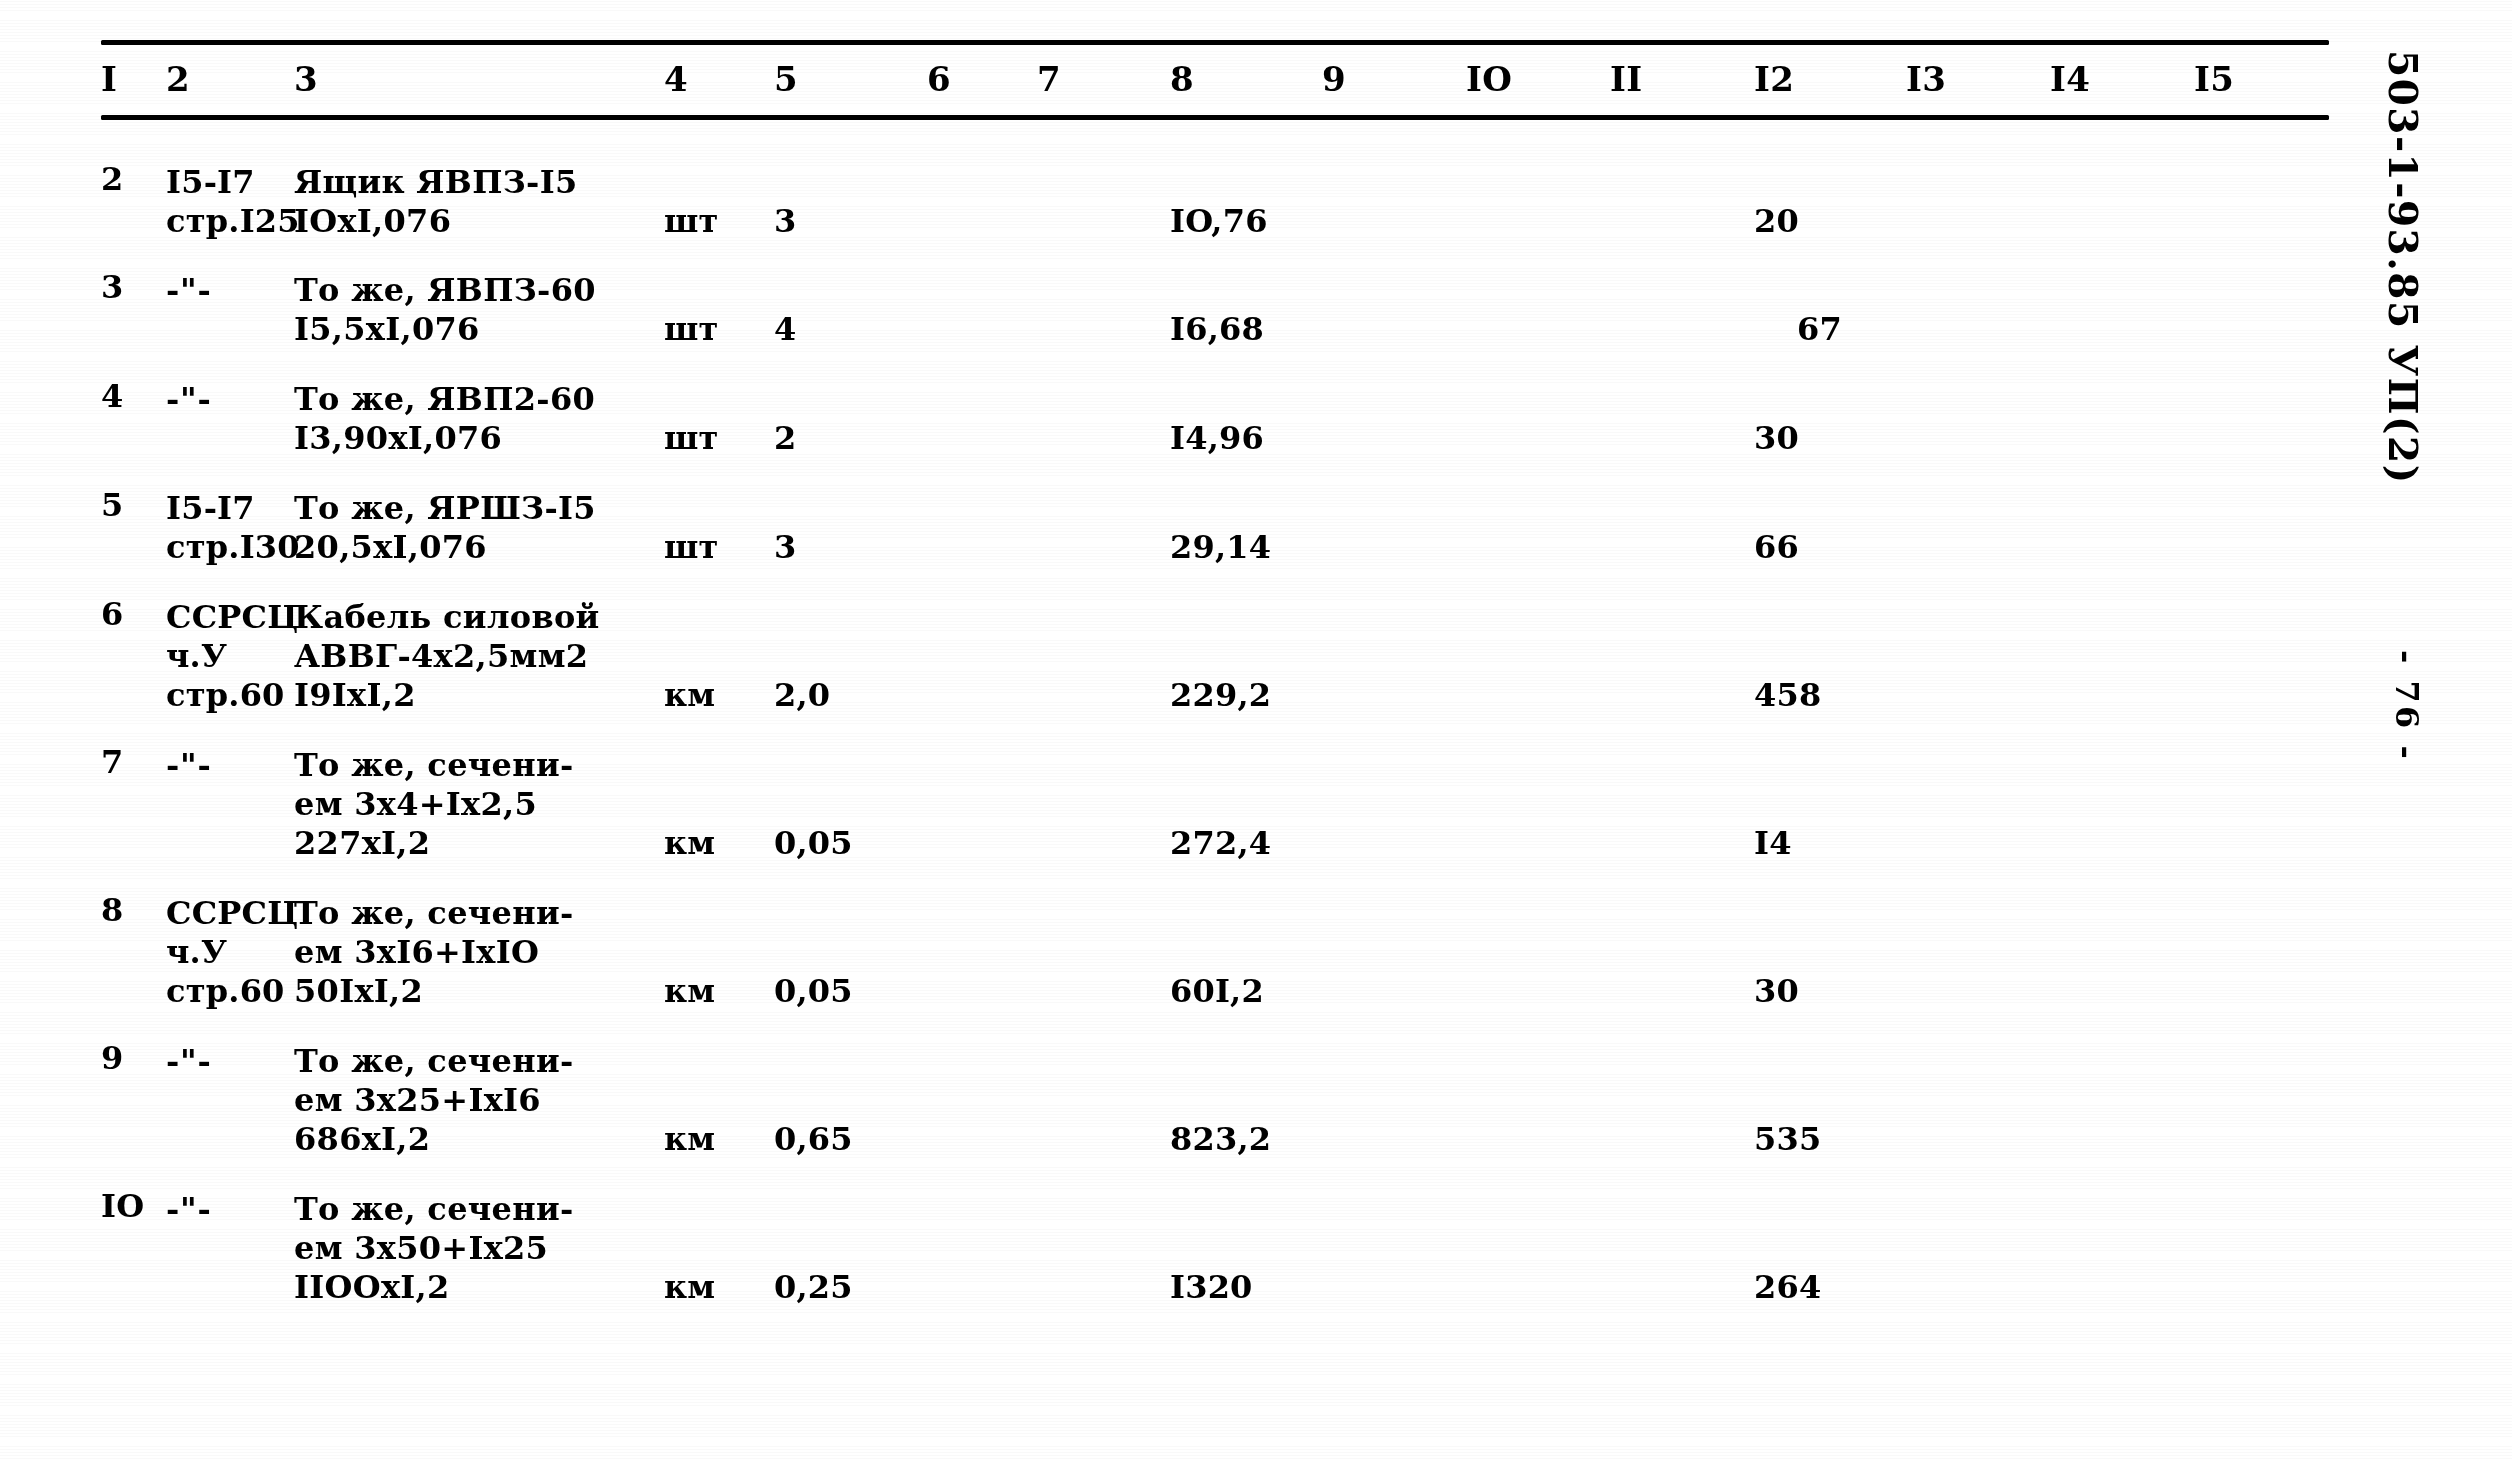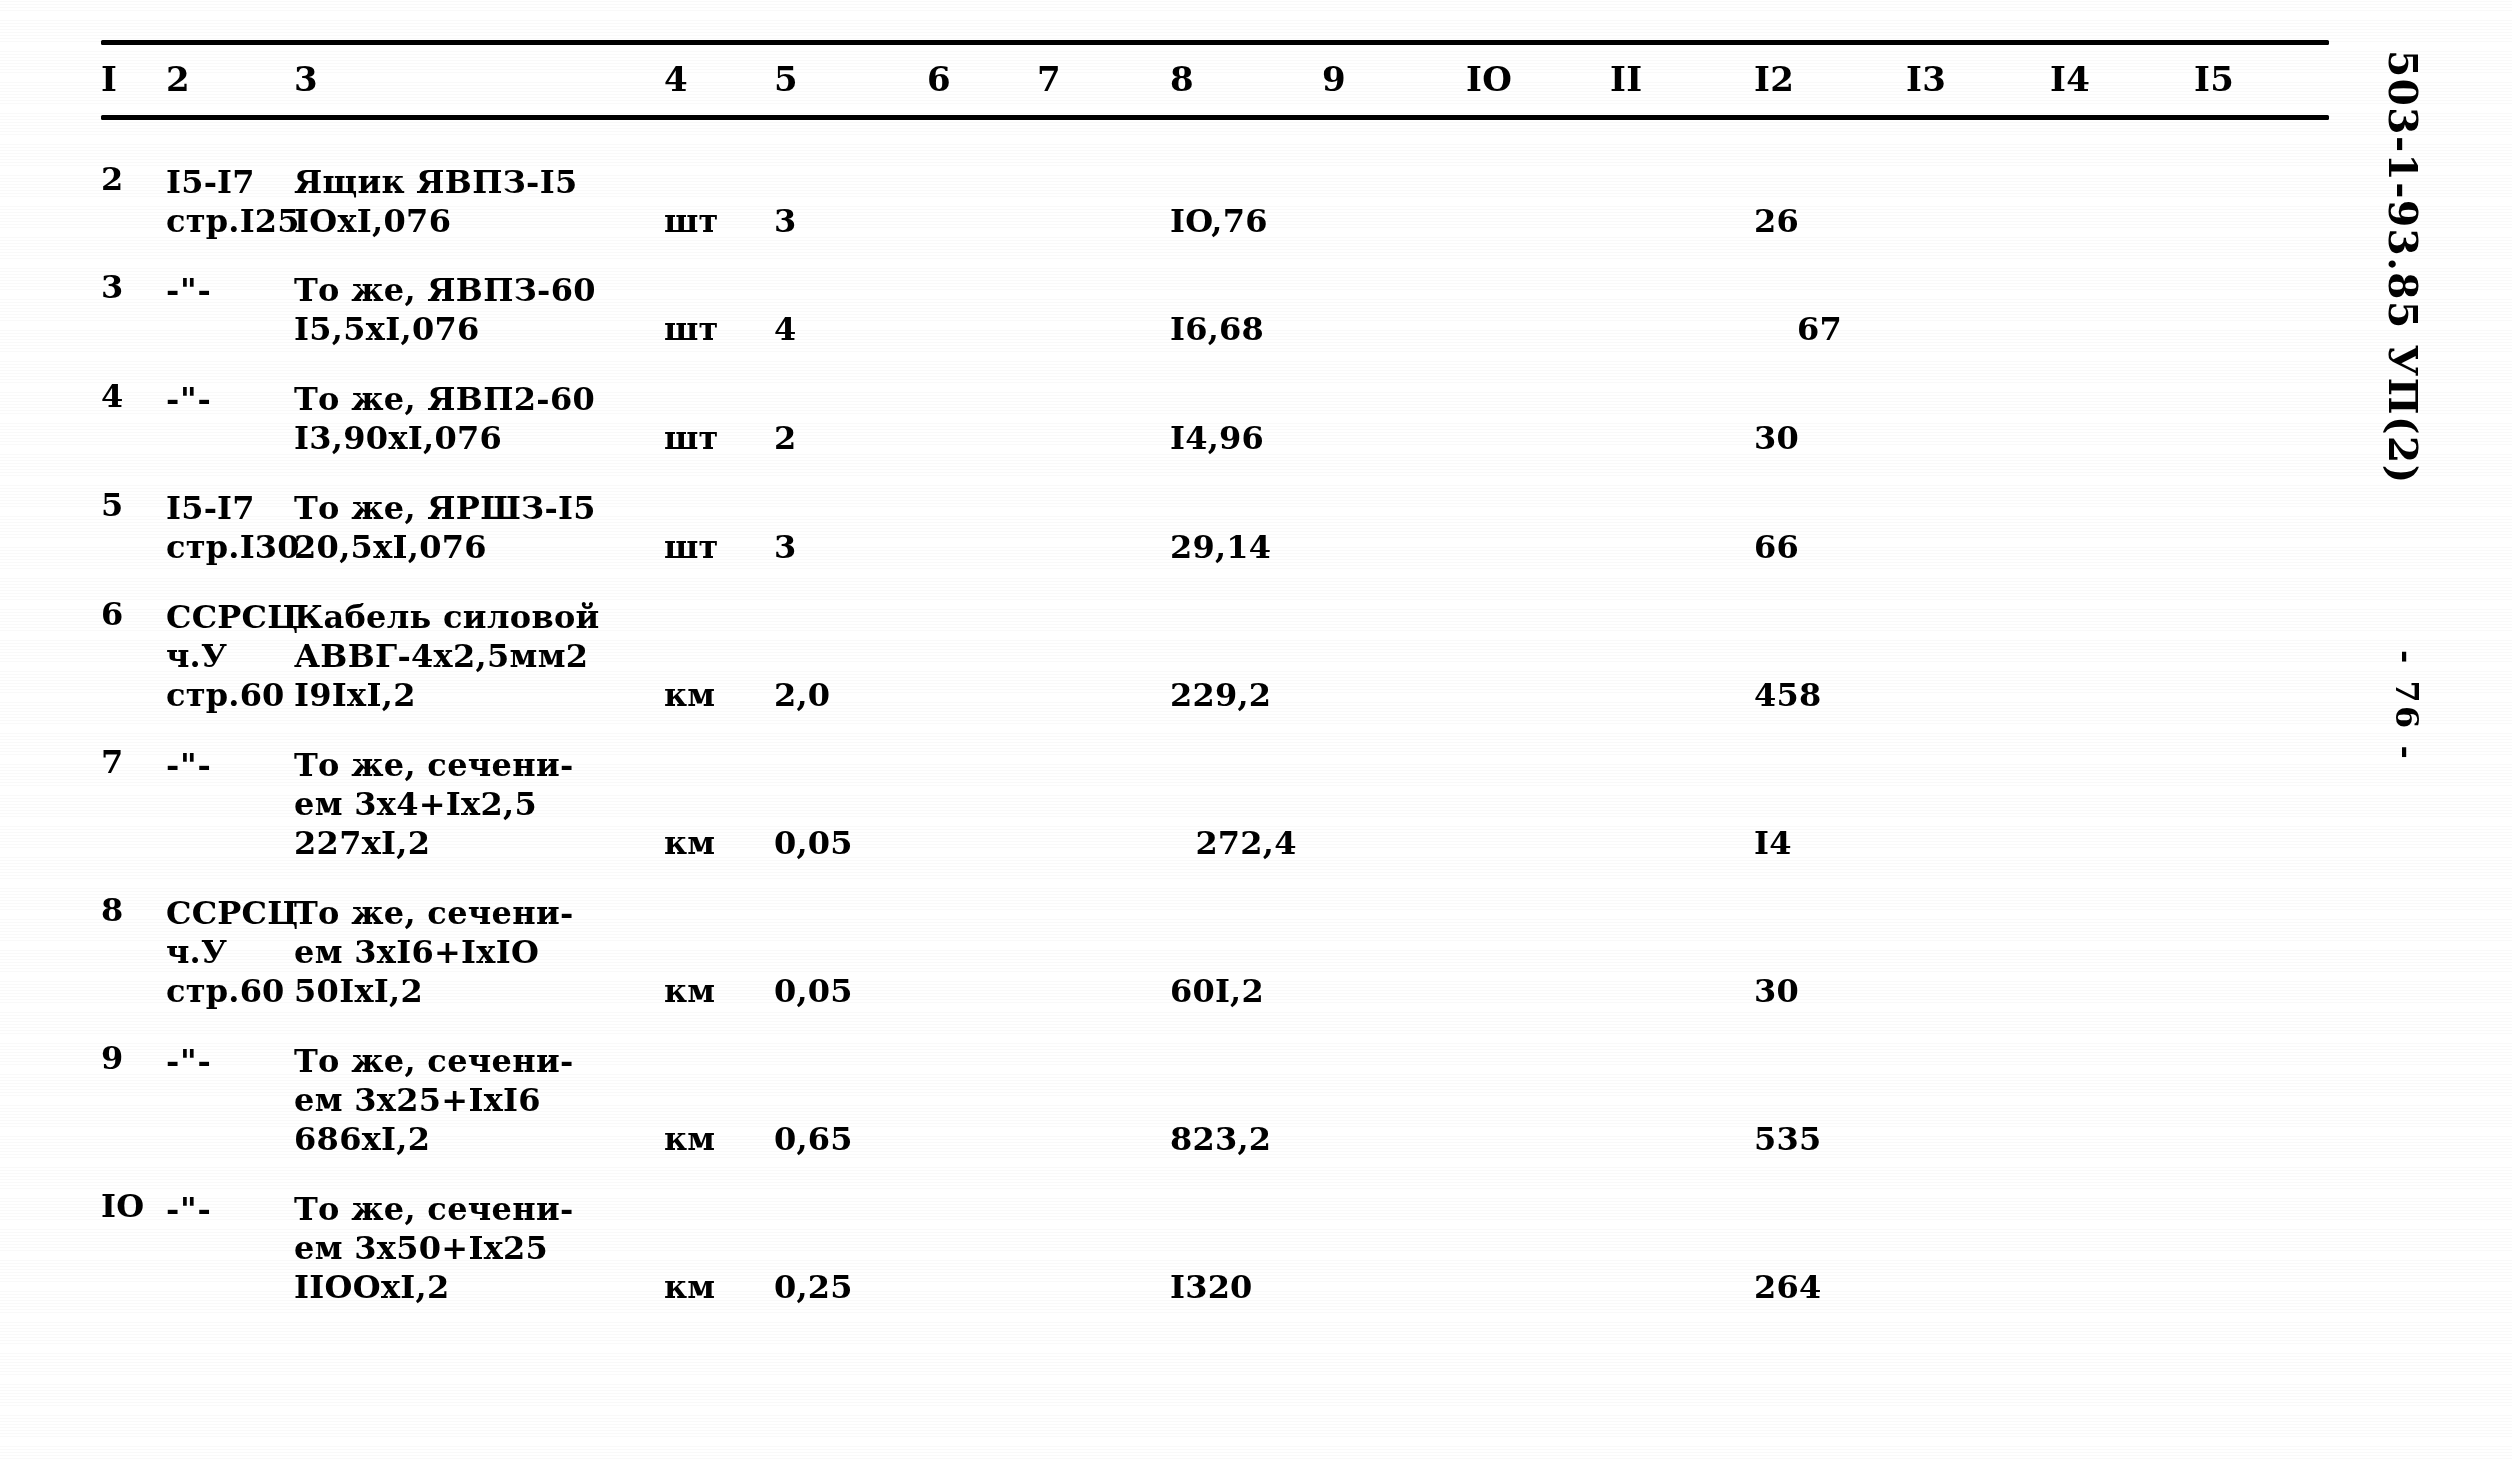--- a/index.html
+++ b/index.html
@@ -229,21 +229,21 @@
             <td class="baseline-cell">
               <span class="pad"><span style="display: block; visibility: hidden;">0</span><span style="display: block;"></span></span>
             </td>
             <td class="baseline-cell">
               <span class="pad"><span style="display: block; visibility: hidden;">0</span><span style="display: block;"></span></span>
             </td>
             <td class="baseline-cell">
               <span class="pad"><span style="display: block; visibility: hidden;">0</span><span style="display: block;"></span></span>
             </td>
             <td class="baseline-cell">
-              <span class="pad"><span style="display: block; visibility: hidden;">0</span><span style="display: block;">26</span></span>
+              <span class="pad"><span style="display: block; visibility: hidden;">0</span><span style="display: block;">20</span></span>
             </td>
             <td class="baseline-cell">
               <span class="pad"><span style="display: block; visibility: hidden;">0</span><span style="display: block;"></span></span>
             </td>
             <td class="baseline-cell">
               <span class="pad"><span style="display: block; visibility: hidden;">0</span><span style="display: block;"></span></span>
             </td>
             <td class="baseline-cell">
               <span class="pad"><span style="display: block; visibility: hidden;">0</span><span style="display: block;"></span></span>
             </td>
@@ -487,21 +487,21 @@
             <td class="baseline-cell">
               <span class="pad"><span style="display: block; visibility: hidden;">0</span><span style="display: block; visibility: hidden;">0</span><span style="display: block;">0,05</span></span>
             </td>
             <td class="baseline-cell">
               <span class="pad"><span style="display: block; visibility: hidden;">0</span><span style="display: block; visibility: hidden;">0</span><span style="display: block;"></span></span>
             </td>
             <td class="baseline-cell">
               <span class="pad"><span style="display: block; visibility: hidden;">0</span><span style="display: block; visibility: hidden;">0</span><span style="display: block;"></span></span>
             </td>
             <td class="baseline-cell">
-              <span class="pad"><span style="display: block; visibility: hidden;">0</span><span style="display: block; visibility: hidden;">0</span><span style="display: block; text-align: center;">272,4</span></span>
+              <span class="pad"><span style="display: block; visibility: hidden;">0</span><span style="display: block; visibility: hidden;">0</span><span style="display: block;">272,4</span></span>
             </td>
             <td class="baseline-cell">
               <span class="pad"><span style="display: block; visibility: hidden;">0</span><span style="display: block; visibility: hidden;">0</span><span style="display: block;"></span></span>
             </td>
             <td class="baseline-cell">
               <span class="pad"><span style="display: block; visibility: hidden;">0</span><span style="display: block; visibility: hidden;">0</span><span style="display: block;"></span></span>
             </td>
             <td class="baseline-cell">
               <span class="pad"><span style="display: block; visibility: hidden;">0</span><span style="display: block; visibility: hidden;">0</span><span style="display: block;"></span></span>
             </td>

